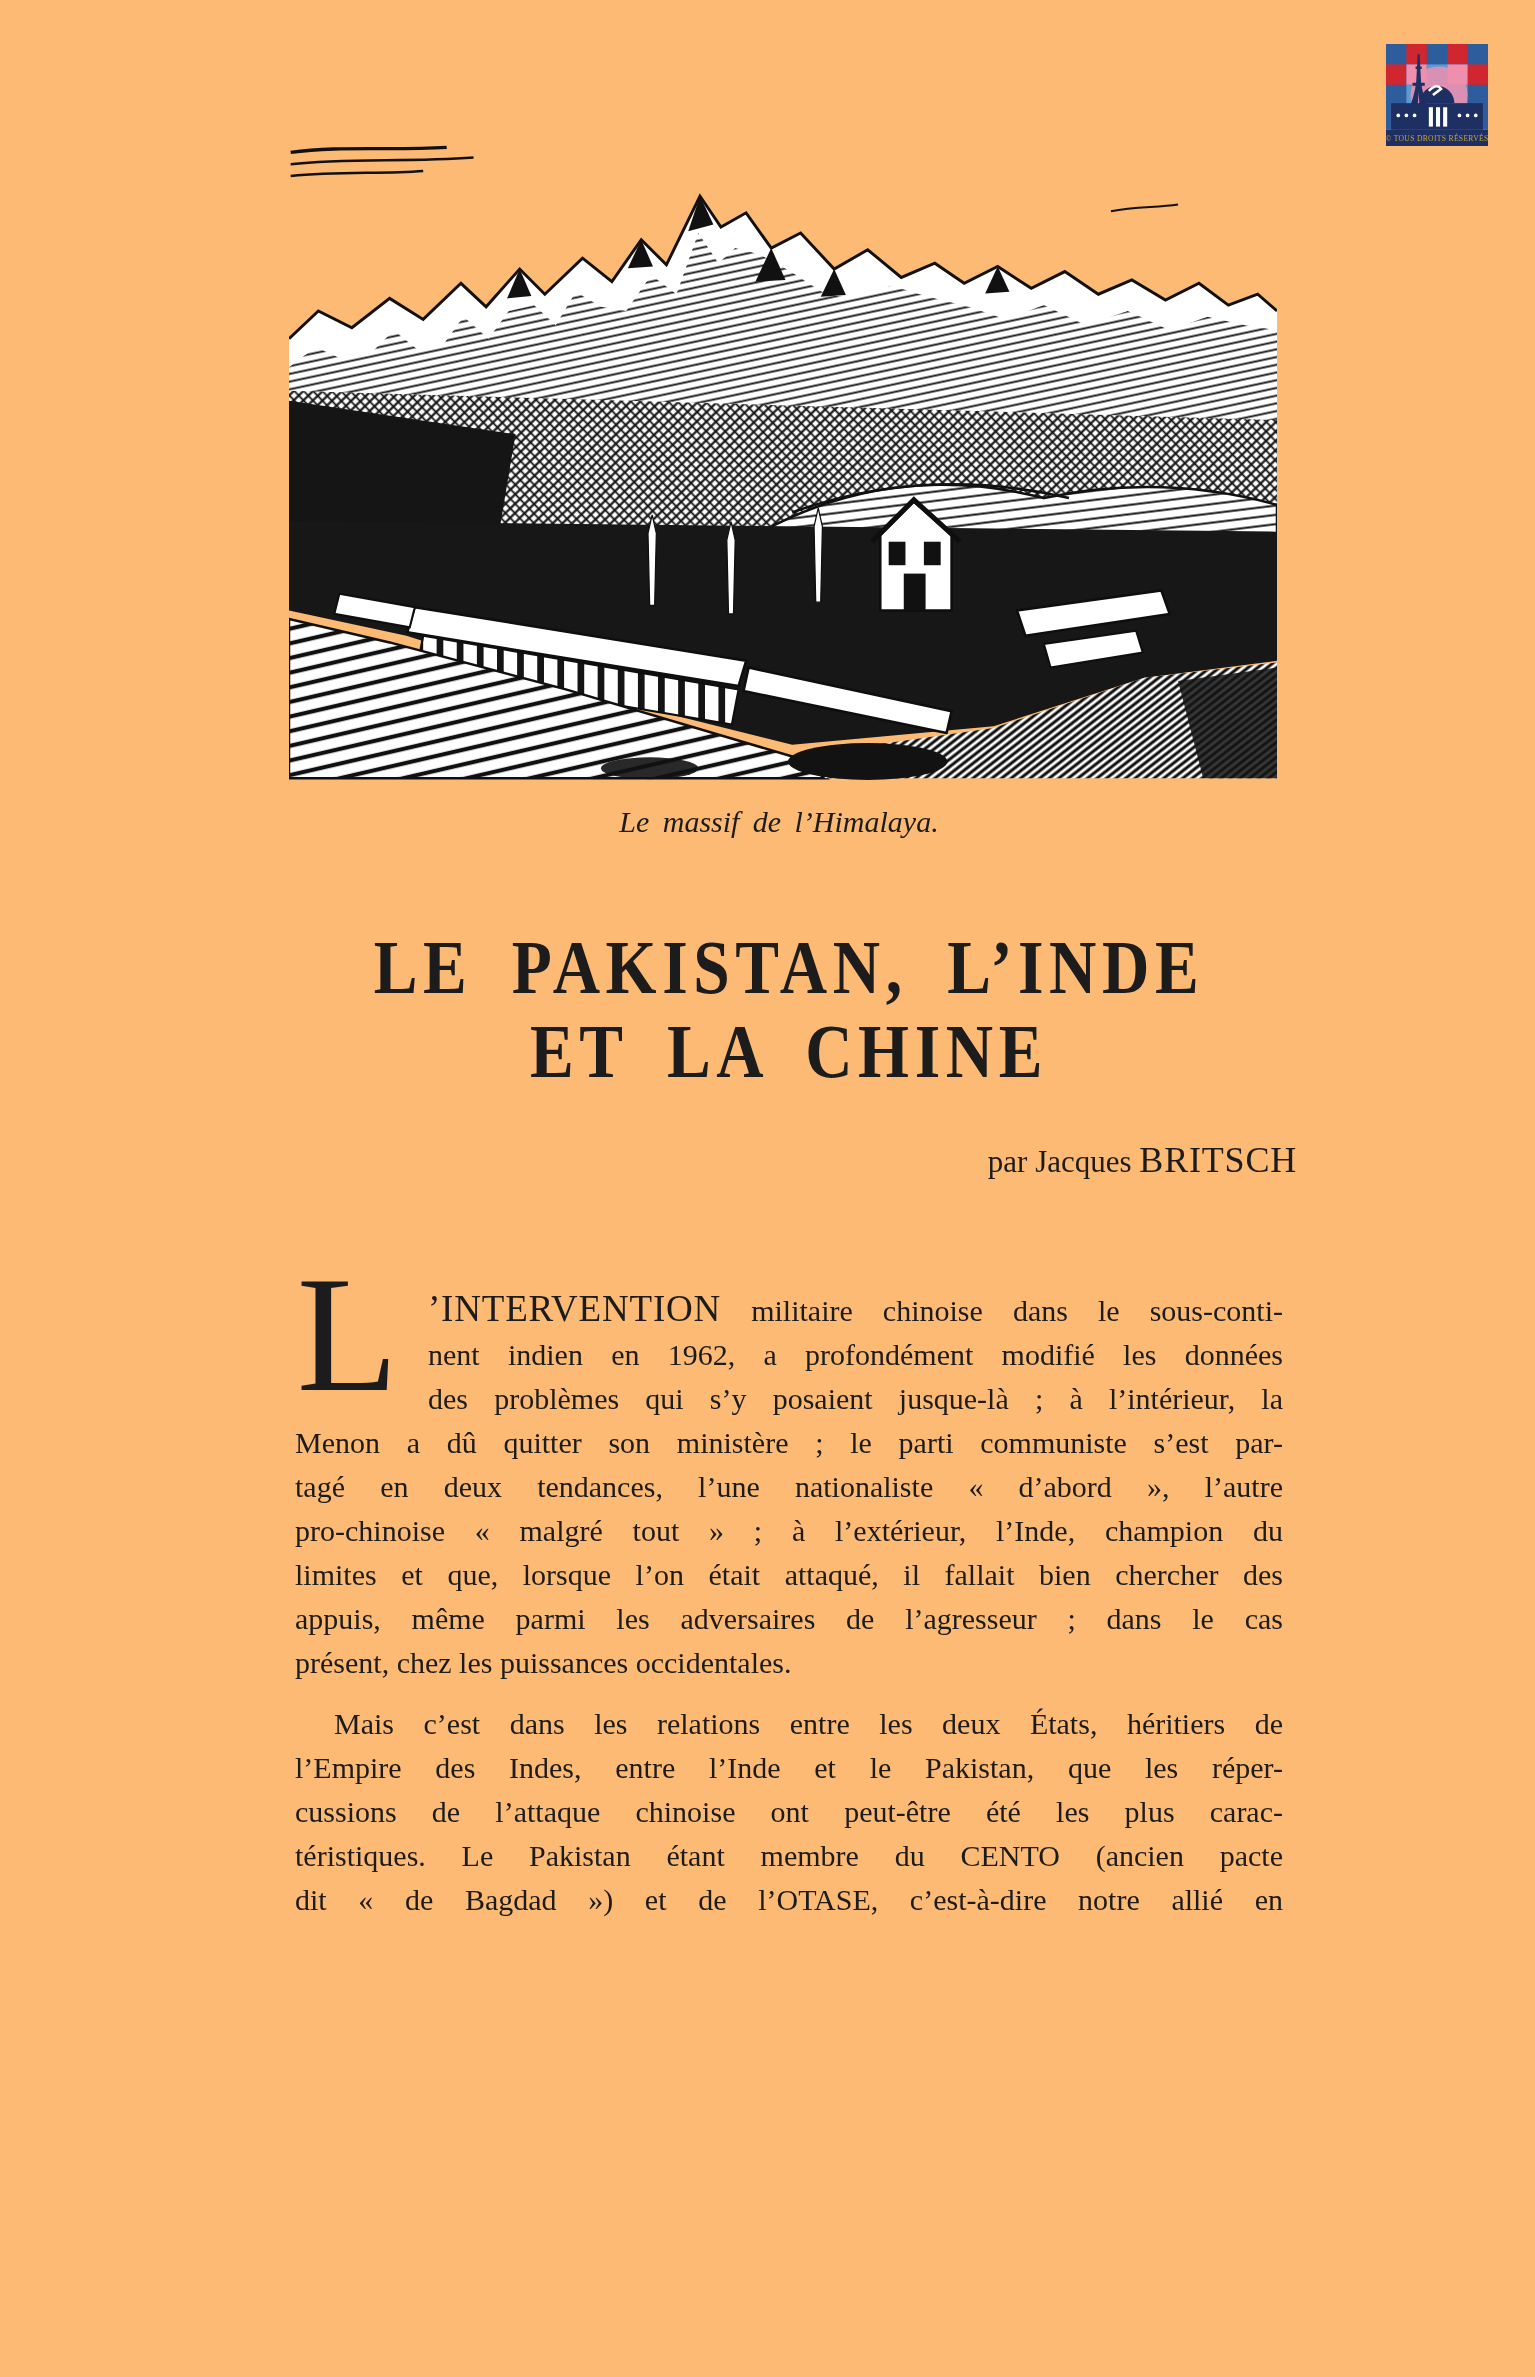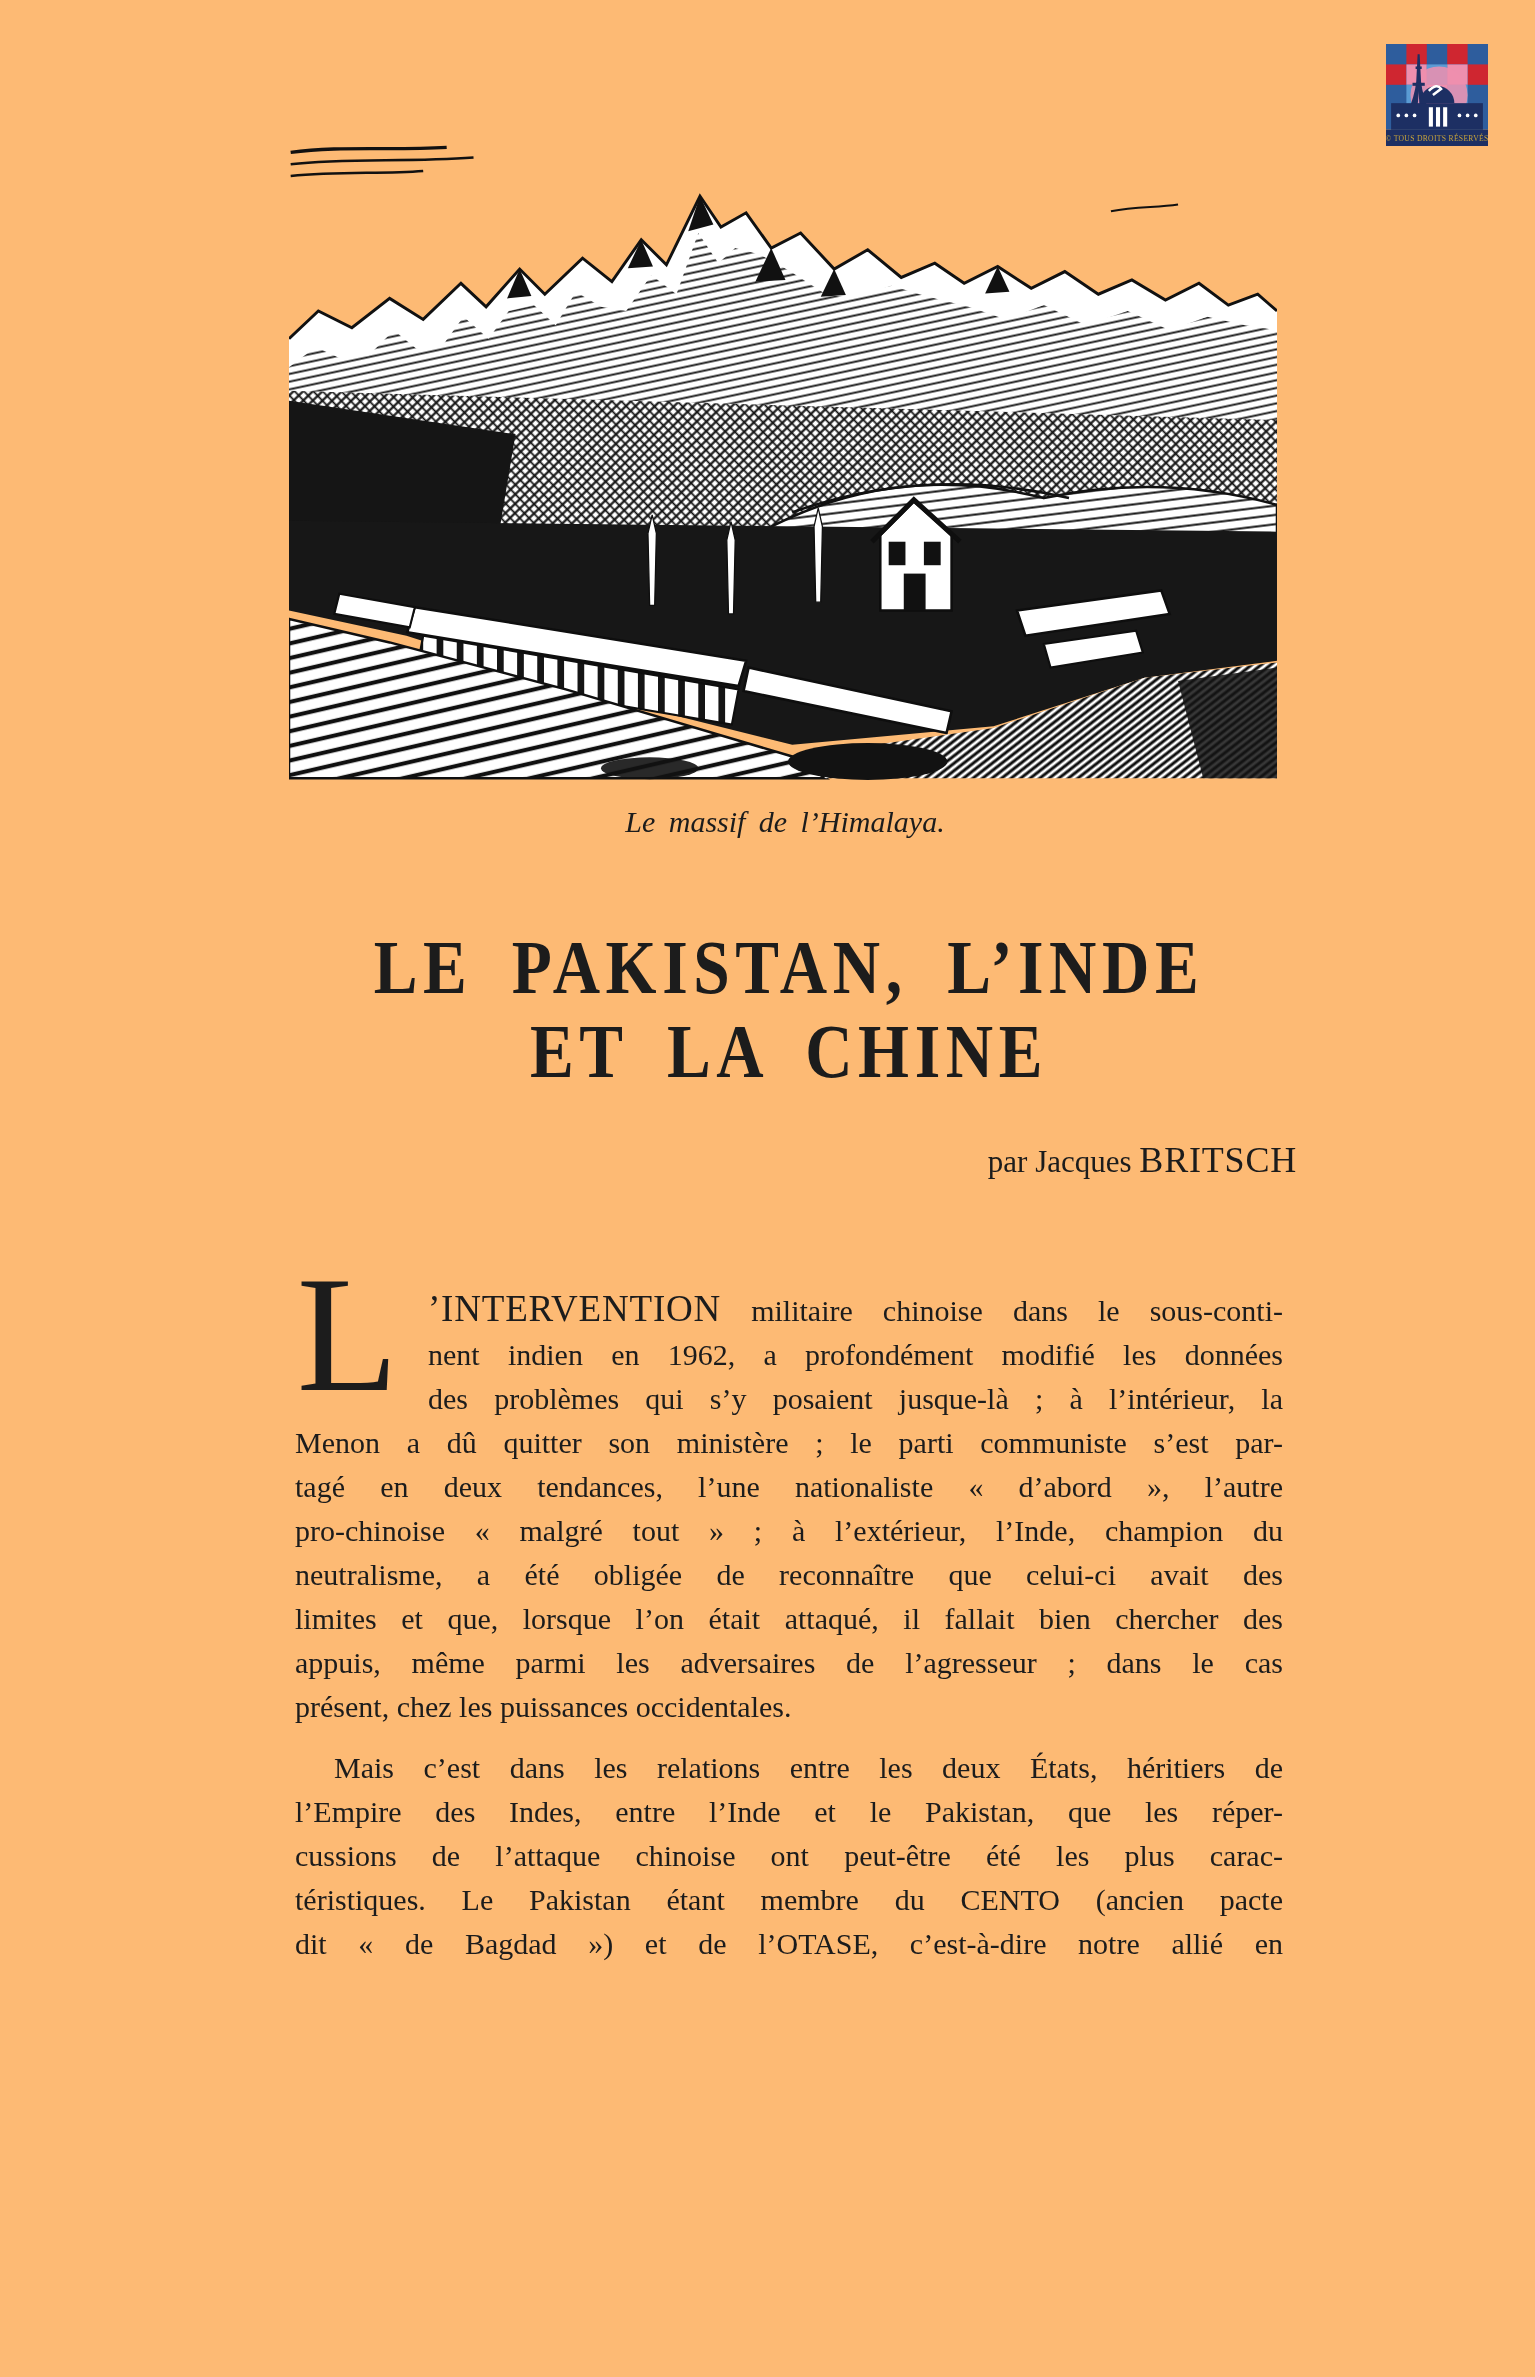--- a/index.html
+++ b/index.html
@@ -5,21 +5,21 @@
   html,body{margin:0;padding:0;background:#e8e8e8;}
   .page{position:relative;width:1535px;height:2377px;background:#fdba74;
         font-family:"Liberation Serif",serif;color:#1c1c1c;overflow:hidden;}
 
   
   .logo{position:absolute;left:1386px;top:44px;width:102px;height:102px;}
 
   
   .art{position:absolute;left:289px;top:139px;width:988px;height:641px;}
 
-  .caption{position:absolute;left:291px;top:802px;width:988px;text-align:center;
+  .caption{position:absolute;left:285px;top:802px;width:988px;text-align:center;
            font-style:italic;font-size:30px;line-height:39px;word-spacing:5.9px;}
 
   .title{position:absolute;left:273px;top:926px;width:1032px;text-align:center;
          font-weight:bold;font-size:69px;line-height:76px;letter-spacing:5.9px;
          word-spacing:18.5px;transform:scale(0.95,1.1);transform-origin:50% 0;}
 
   .byline{position:absolute;left:309px;top:1141px;width:988px;text-align:right;
           font-size:31px;line-height:39px;}
   .byline .name{font-size:36px;letter-spacing:0.8px;}
 
@@ -206,21 +206,20 @@
     <div class="para1">
       <div class="dropcap">
         <span class="g">L</span>
       </div>
       <div class="bline jl"><span class="lead">’INTERVENTION</span><span> militaire chinoise dans le sous-conti-</span></div>
       <div class="bline jl">nent indien en 1962, a profondément modifié les données</div>
       <div class="bline jl">des problèmes qui s’y posaient jusque-là ; à l’intérieur, la</div>
       <div class="bline jl">Menon a dû quitter son ministère ; le parti communiste s’est par-</div>
       <div class="bline jl">tagé en deux tendances, l’une nationaliste « d’abord », l’autre</div>
       <div class="bline jl">pro-chinoise « malgré tout » ; à l’extérieur, l’Inde, champion du</div>
-      <div class="bline jl">neutralisme, a été obligée de reconnaître que celui-ci avait des</div>
       <div class="bline jl">limites et que, lorsque l’on était attaqué, il fallait bien chercher des</div>
       <div class="bline jl">appuis, même parmi les adversaires de l’agresseur ; dans le cas</div>
       <div class="bline">présent, chez les puissances occidentales.</div>
     </div>
 
     <div class="para2">
       <div class="bline jl indent">Mais c’est dans les relations entre les deux États, héritiers de</div>
       <div class="bline jl">l’Empire des Indes, entre l’Inde et le Pakistan, que les réper-</div>
       <div class="bline jl">cussions de l’attaque chinoise ont peut-être été les plus carac-</div>
       <div class="bline jl">téristiques. Le Pakistan étant membre du CENTO (ancien pacte</div>

